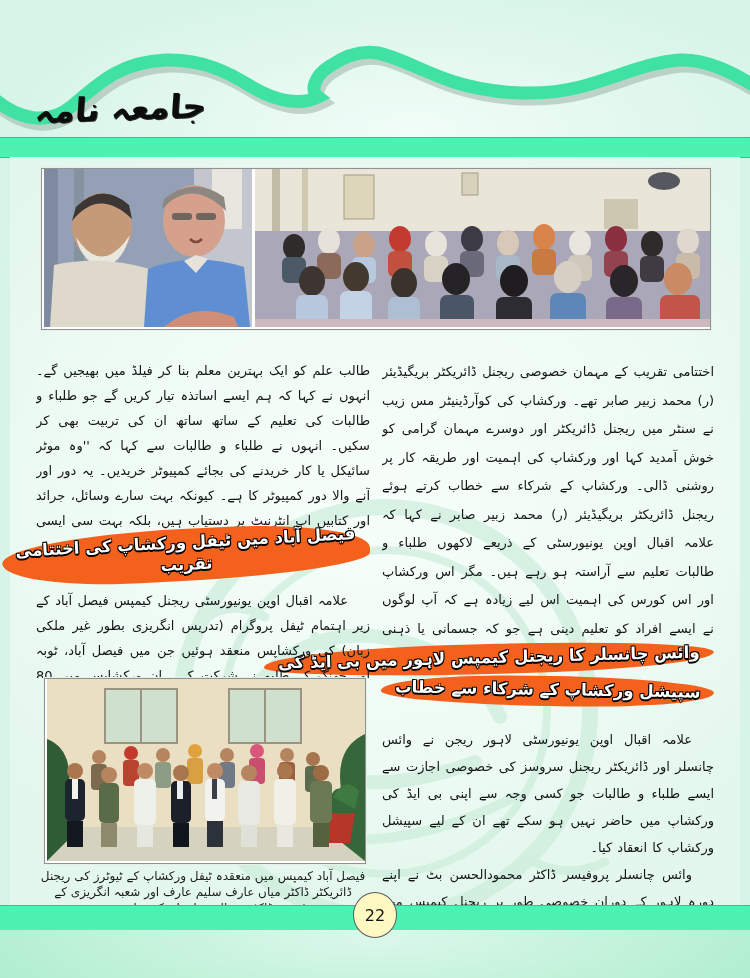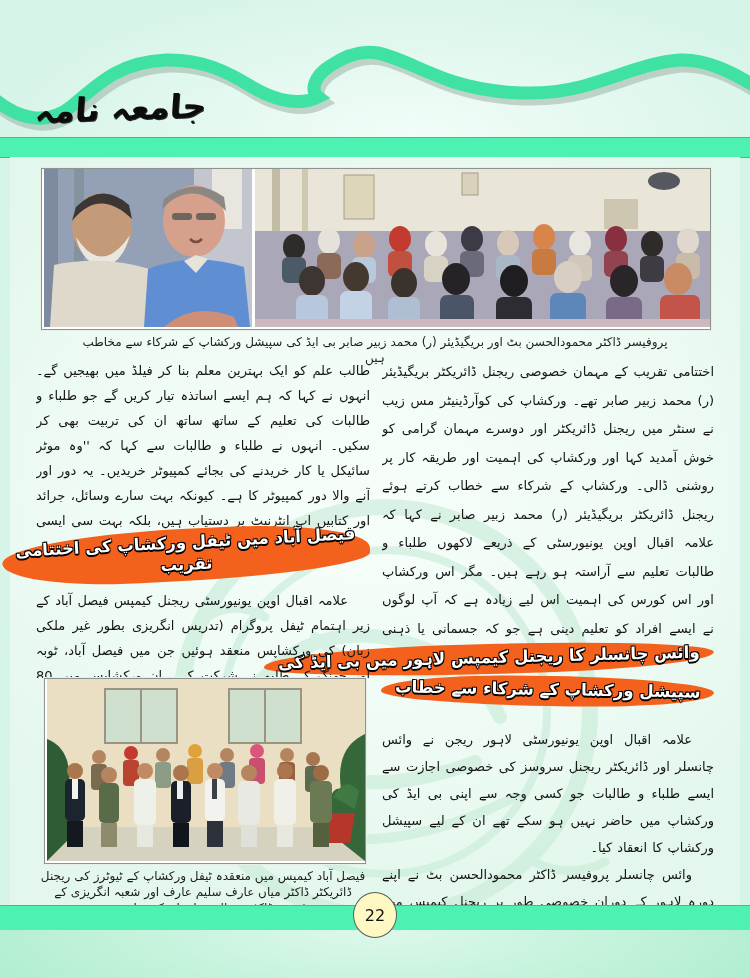--- a/index.html
+++ b/index.html
@@ -204,21 +204,20 @@
             <rect x="506" y="124" width="36" height="34" rx="7" fill="#5d87b8"></rect>
           <ellipse cx="580" cy="112" rx="14" ry="16" fill="#2a2528"></ellipse>
             <rect x="562" y="128" width="36" height="30" rx="7" fill="#7a6a8a"></rect>
           <ellipse cx="634" cy="110" rx="14" ry="16" fill="#c98a64"></ellipse>
             <rect x="616" y="126" width="40" height="32" rx="7" fill="#c2544a"></rect>
         </g>
         <rect x="211" y="150" width="455" height="8" fill="#cdb8c0"></rect>
       </g>
     </svg>
   </div>
-  <div class="caption caption-top">پروفیسر ڈاکٹر محمودالحسن بٹ اور بریگیڈیئر (ر) محمد زبیر صابر بی ایڈ کی سپیشل ورکشاپ کے شرکاء سے مخاطب ہیں</div>
 
   <div class="col-block urdu r-para1">
     <p>اختتامی تقریب کے مہمان خصوصی ریجنل ڈائریکٹر بریگیڈیئر (ر) محمد زبیر صابر تھے۔ ورکشاپ کی کوآرڈینیٹر مس زیب نے سنٹر میں ریجنل ڈائریکٹر اور دوسرے مہمان گرامی کو خوش آمدید کہا اور ورکشاپ کی اہمیت اور طریقہ کار پر روشنی ڈالی۔ ورکشاپ کے شرکاء سے خطاب کرتے ہوئے ریجنل ڈائریکٹر بریگیڈیئر (ر) محمد زبیر صابر نے کہا کہ علامہ اقبال اوپن یونیورسٹی کے ذریعے لاکھوں طلباء و طالبات تعلیم سے آراستہ ہو رہے ہیں۔ مگر اس ورکشاپ اور اس کورس کی اہمیت اس لیے زیادہ ہے کہ آپ لوگوں نے ایسے افراد کو تعلیم دینی ہے جو کہ جسمانی یا ذہنی طور پر کسی معذوری کا شکار ہیں۔ انہیں نہ صرف آپ لوگوں نے شعور دینا ہے بلکہ ان کے اندر سے احساس محرومی دور کر کے انہیں عام انسانوں کی صف میں بھی کھڑا کرنا ہے۔ پروگرام کے اختتام پر سپیشل بچوں نے ٹیبلو پیش کیا جسے حاضرین نے بے حد پسند کیا۔</p>
   </div>
 
   <div class="blob-heading heading-right">
     <span class="blob l1">وائس چانسلر کا ریجنل کیمپس لاہور میں بی ایڈ کی</span><br>
     <span class="blob l2">سپیشل ورکشاپ کے شرکاء سے خطاب</span>
   </div>
 

